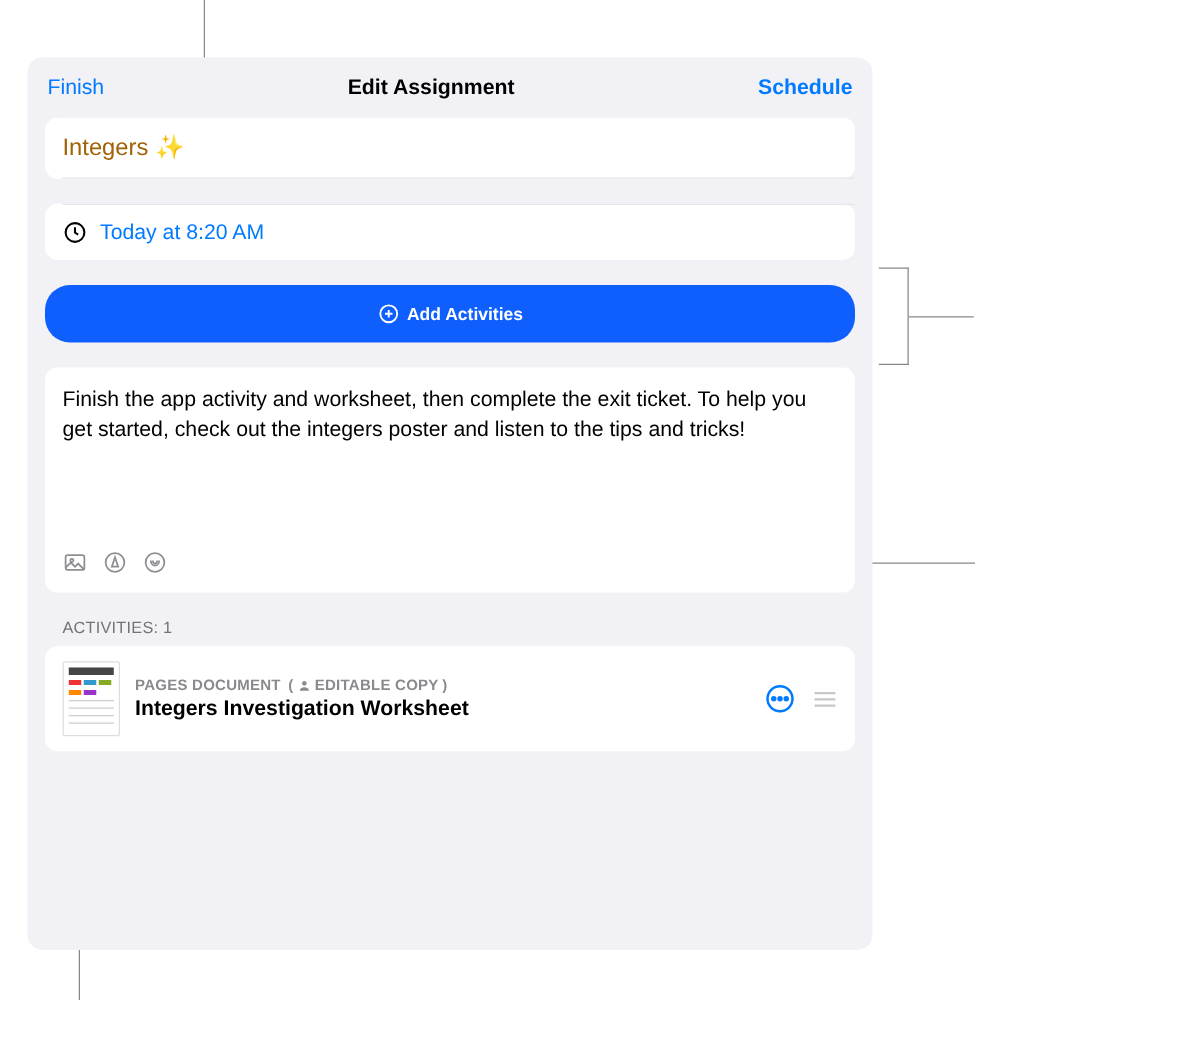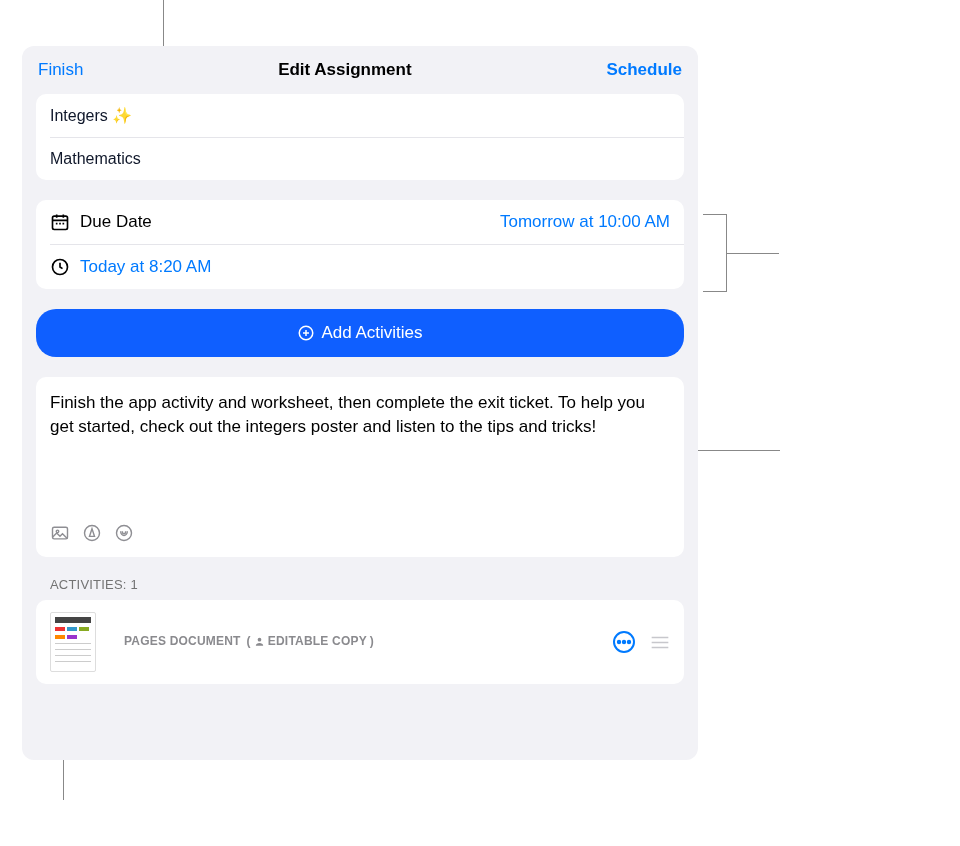--- a/index.html
+++ b/index.html
@@ -46,22 +46,22 @@
       flex: 1;
       overflow-y: auto;
     }
     .card {
       background: #fff;
       border-radius: 10px;
       margin-bottom: 20px;
     }
     .input-row {
       padding: 12px 14px;
-      font-size: 16px;
-      color: #0f172a;
+      font-size: 19px;
+      color: #a16207;
     }
     .divider {
       height: 1px;
       background: #e5e5ea;
       margin-left: 14px;
     }
     .row {
       display: flex;
       align-items: center;
       padding: 12px 14px;
@@ -76,22 +76,22 @@
     }
     .row-label { flex: 1; color: #000; }
     .row-value { color: #007aff; }
     .add-activities-btn {
       width: 100%;
       background: #0f5fff;
       color: #fff;
       border: none;
       border-radius: 20px;
       padding: 14px;
-      font-size: 17px;
-      font-weight: 400;
+      font-size: 14px;
+      font-weight: 700;
       cursor: pointer;
       display: flex;
       align-items: center;
       justify-content: center;
       gap: 6px;
       margin-bottom: 20px;
     }
     .instructions-card {
       background: #fff;
       border-radius: 10px;
@@ -124,21 +124,21 @@
       color: #737373;
       padding: 0 4px 8px 14px;
       letter-spacing: 0.2px;
     }
     .activity-card {
       background: #fff;
       border-radius: 10px;
       padding: 12px 14px;
       display: flex;
       align-items: center;
-      gap: 28px;
+      gap: 12px;
     }
     .thumb {
       width: 46px;
       height: 60px;
       border: 1px solid #ddd;
       border-radius: 2px;
       background: #fff;
       position: relative;
       overflow: hidden;
       flex-shrink: 0;
@@ -214,39 +214,23 @@
     <button class="header-btn">Finish</button>
     <div class="header-title">Edit Assignment</div>
     <button class="header-btn schedule">Schedule</button>
   </div>
 
   <div class="content">
 
     <div class="card">
       <div class="input-row">Integers ✨</div>
       <div class="divider"></div>
-      <div class="input-row">Mathematics</div>
     </div>
 
     <div class="card">
-      <div class="row">
-        <span class="row-icon">
-          <svg viewBox="0 0 24 24" fill="none" stroke="currentColor" stroke-width="2">
-            <rect x="3" y="5" width="18" height="16" rx="2"></rect>
-            <line x1="3" y1="10" x2="21" y2="10"></line>
-            <line x1="8" y1="3" x2="8" y2="7"></line>
-            <line x1="16" y1="3" x2="16" y2="7"></line>
-            <line x1="7" y1="14" x2="9" y2="14"></line>
-            <line x1="11" y1="14" x2="13" y2="14"></line>
-            <line x1="15" y1="14" x2="17" y2="14"></line>
-          </svg>
-        </span>
-        <span class="row-label">Due Date</span>
-        <span class="row-value">Tomorrow at 10:00 AM</span>
-      </div>
       <div class="divider"></div>
       <div class="row">
         <span class="row-icon">
           <svg viewBox="0 0 24 24" fill="none" stroke="currentColor" stroke-width="2">
             <circle cx="12" cy="12" r="9"></circle>
             <polyline points="12,7 12,12 15,14"></polyline>
           </svg>
         </span>
         <span class="row-value">Today at 8:20 AM</span>
       </div>
@@ -297,20 +281,21 @@
         <div class="activity-meta">
           <span>PAGES DOCUMENT</span>
           <span class="paren">
             (<svg width="11" height="11" viewBox="0 0 24 24" fill="currentColor">
                 <circle cx="12" cy="8" r="4"></circle>
                 <path d="M4 21c0-4 4-6 8-6s8 2 8 6"></path>
               </svg>
             <span>EDITABLE COPY</span>)
           </span>
         </div>
+        <div class="activity-title">Integers Investigation Worksheet</div>
       </div>
       <div class="activity-actions">
         <span class="more-icon">
           <svg viewBox="0 0 24 24" fill="none" stroke="currentColor" stroke-width="2">
             <circle cx="12" cy="12" r="10"></circle>
             <circle cx="7" cy="12" r="1.2" fill="currentColor"></circle>
             <circle cx="12" cy="12" r="1.2" fill="currentColor"></circle>
             <circle cx="17" cy="12" r="1.2" fill="currentColor"></circle>
           </svg>
         </span>

